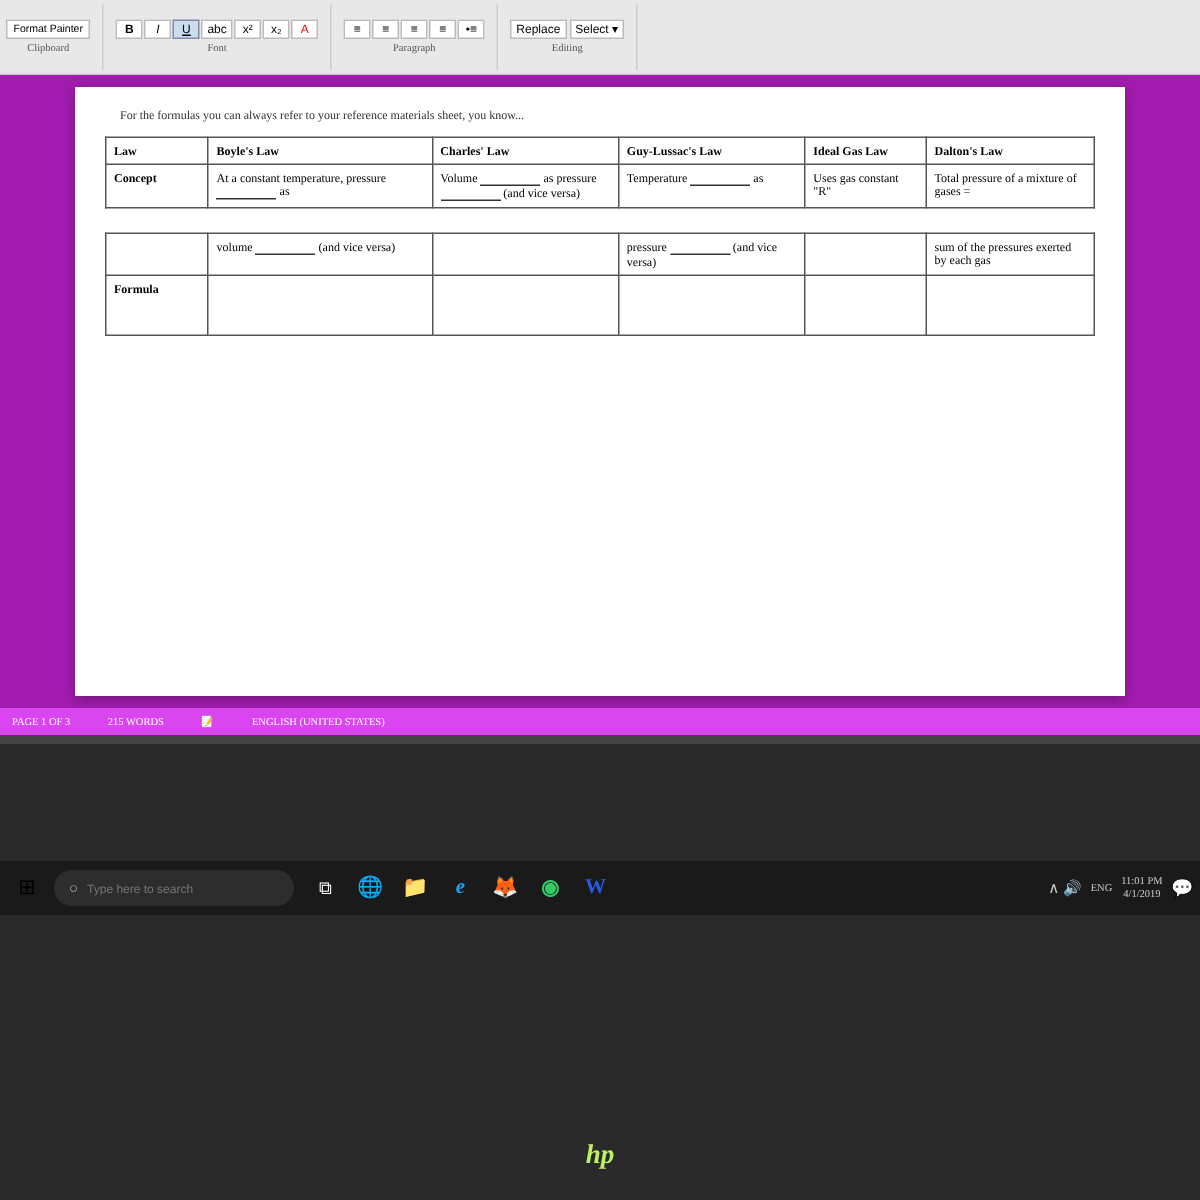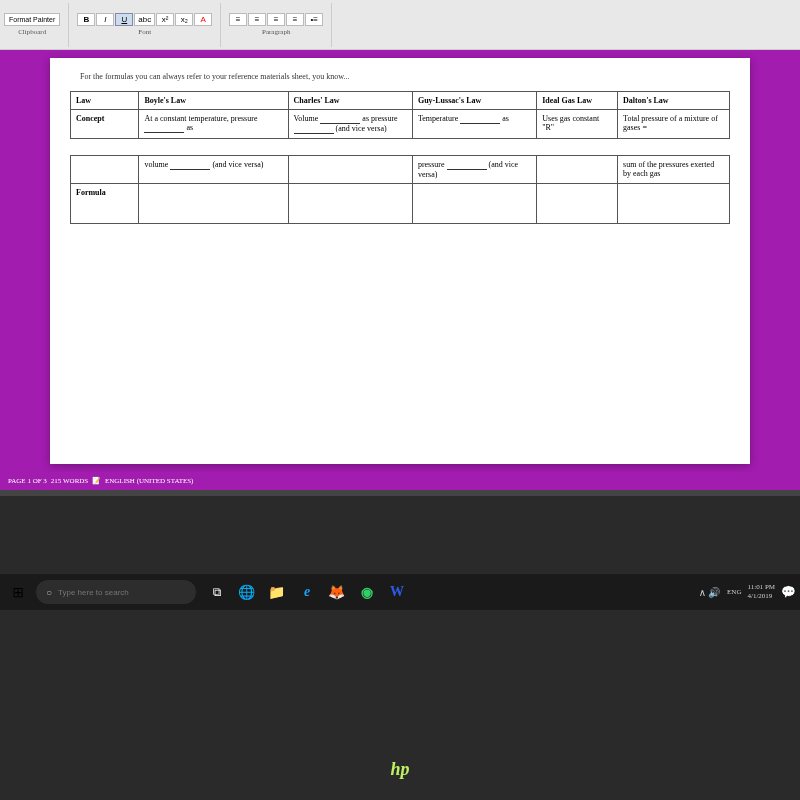--- a/index.html
+++ b/index.html
@@ -166,26 +166,26 @@
     }
 
     .underline-blank {
       display: inline-block;
       border-bottom: 1px solid #333;
       min-width: 40px;
     }
 
     
     .status-bar {
-      background: #a21caf;
+      background: #d946ef;
       height: 18px;
       display: flex;
       align-items: center;
       padding: 0 8px;
-      gap: 4px;
+      gap: 25px;
       font-size: 7px;
       color: #fff;
     }
 
     
     .taskbar {
       position: absolute;
       bottom: 190px;
       left: 0;
       width: 800px;
@@ -249,21 +249,21 @@
     .taskbar-right {
       margin-left: auto;
       display: flex;
       align-items: center;
       gap: 6px;
       font-size: 7px;
       color: #ccc;
     }
 
     .time-block {
-      text-align: left;
+      text-align: center;
       line-height: 1.3;
     }
 
     
     .second-section {
       margin-top: 16px;
     }
   </style>
 </head>
 <body>
@@ -297,20 +297,27 @@
           <button class="style-btn">≡</button>
           <button class="style-btn">≡</button>
           <button class="style-btn">≡</button>
           <button class="style-btn">≡</button>
           <button class="style-btn">•≡</button>
         </div>
         <div class="ribbon-label">Paragraph</div>
       </div>
 
 
+      <div class="ribbon-section">
+        <div class="ribbon-row" style="gap:2px;">
+          <button class="style-btn">Replace</button>
+          <button class="style-btn">Select ▾</button>
+        </div>
+        <div class="ribbon-label">Editing</div>
+      </div>
     </div>
 
     <div class="doc-area">
       <div class="document">
 
         <div class="doc-note">
           <span class="bullet">For the formulas you can always refer to your reference materials sheet, you know...</span>
         </div>
 
         <table class="gas-table">

